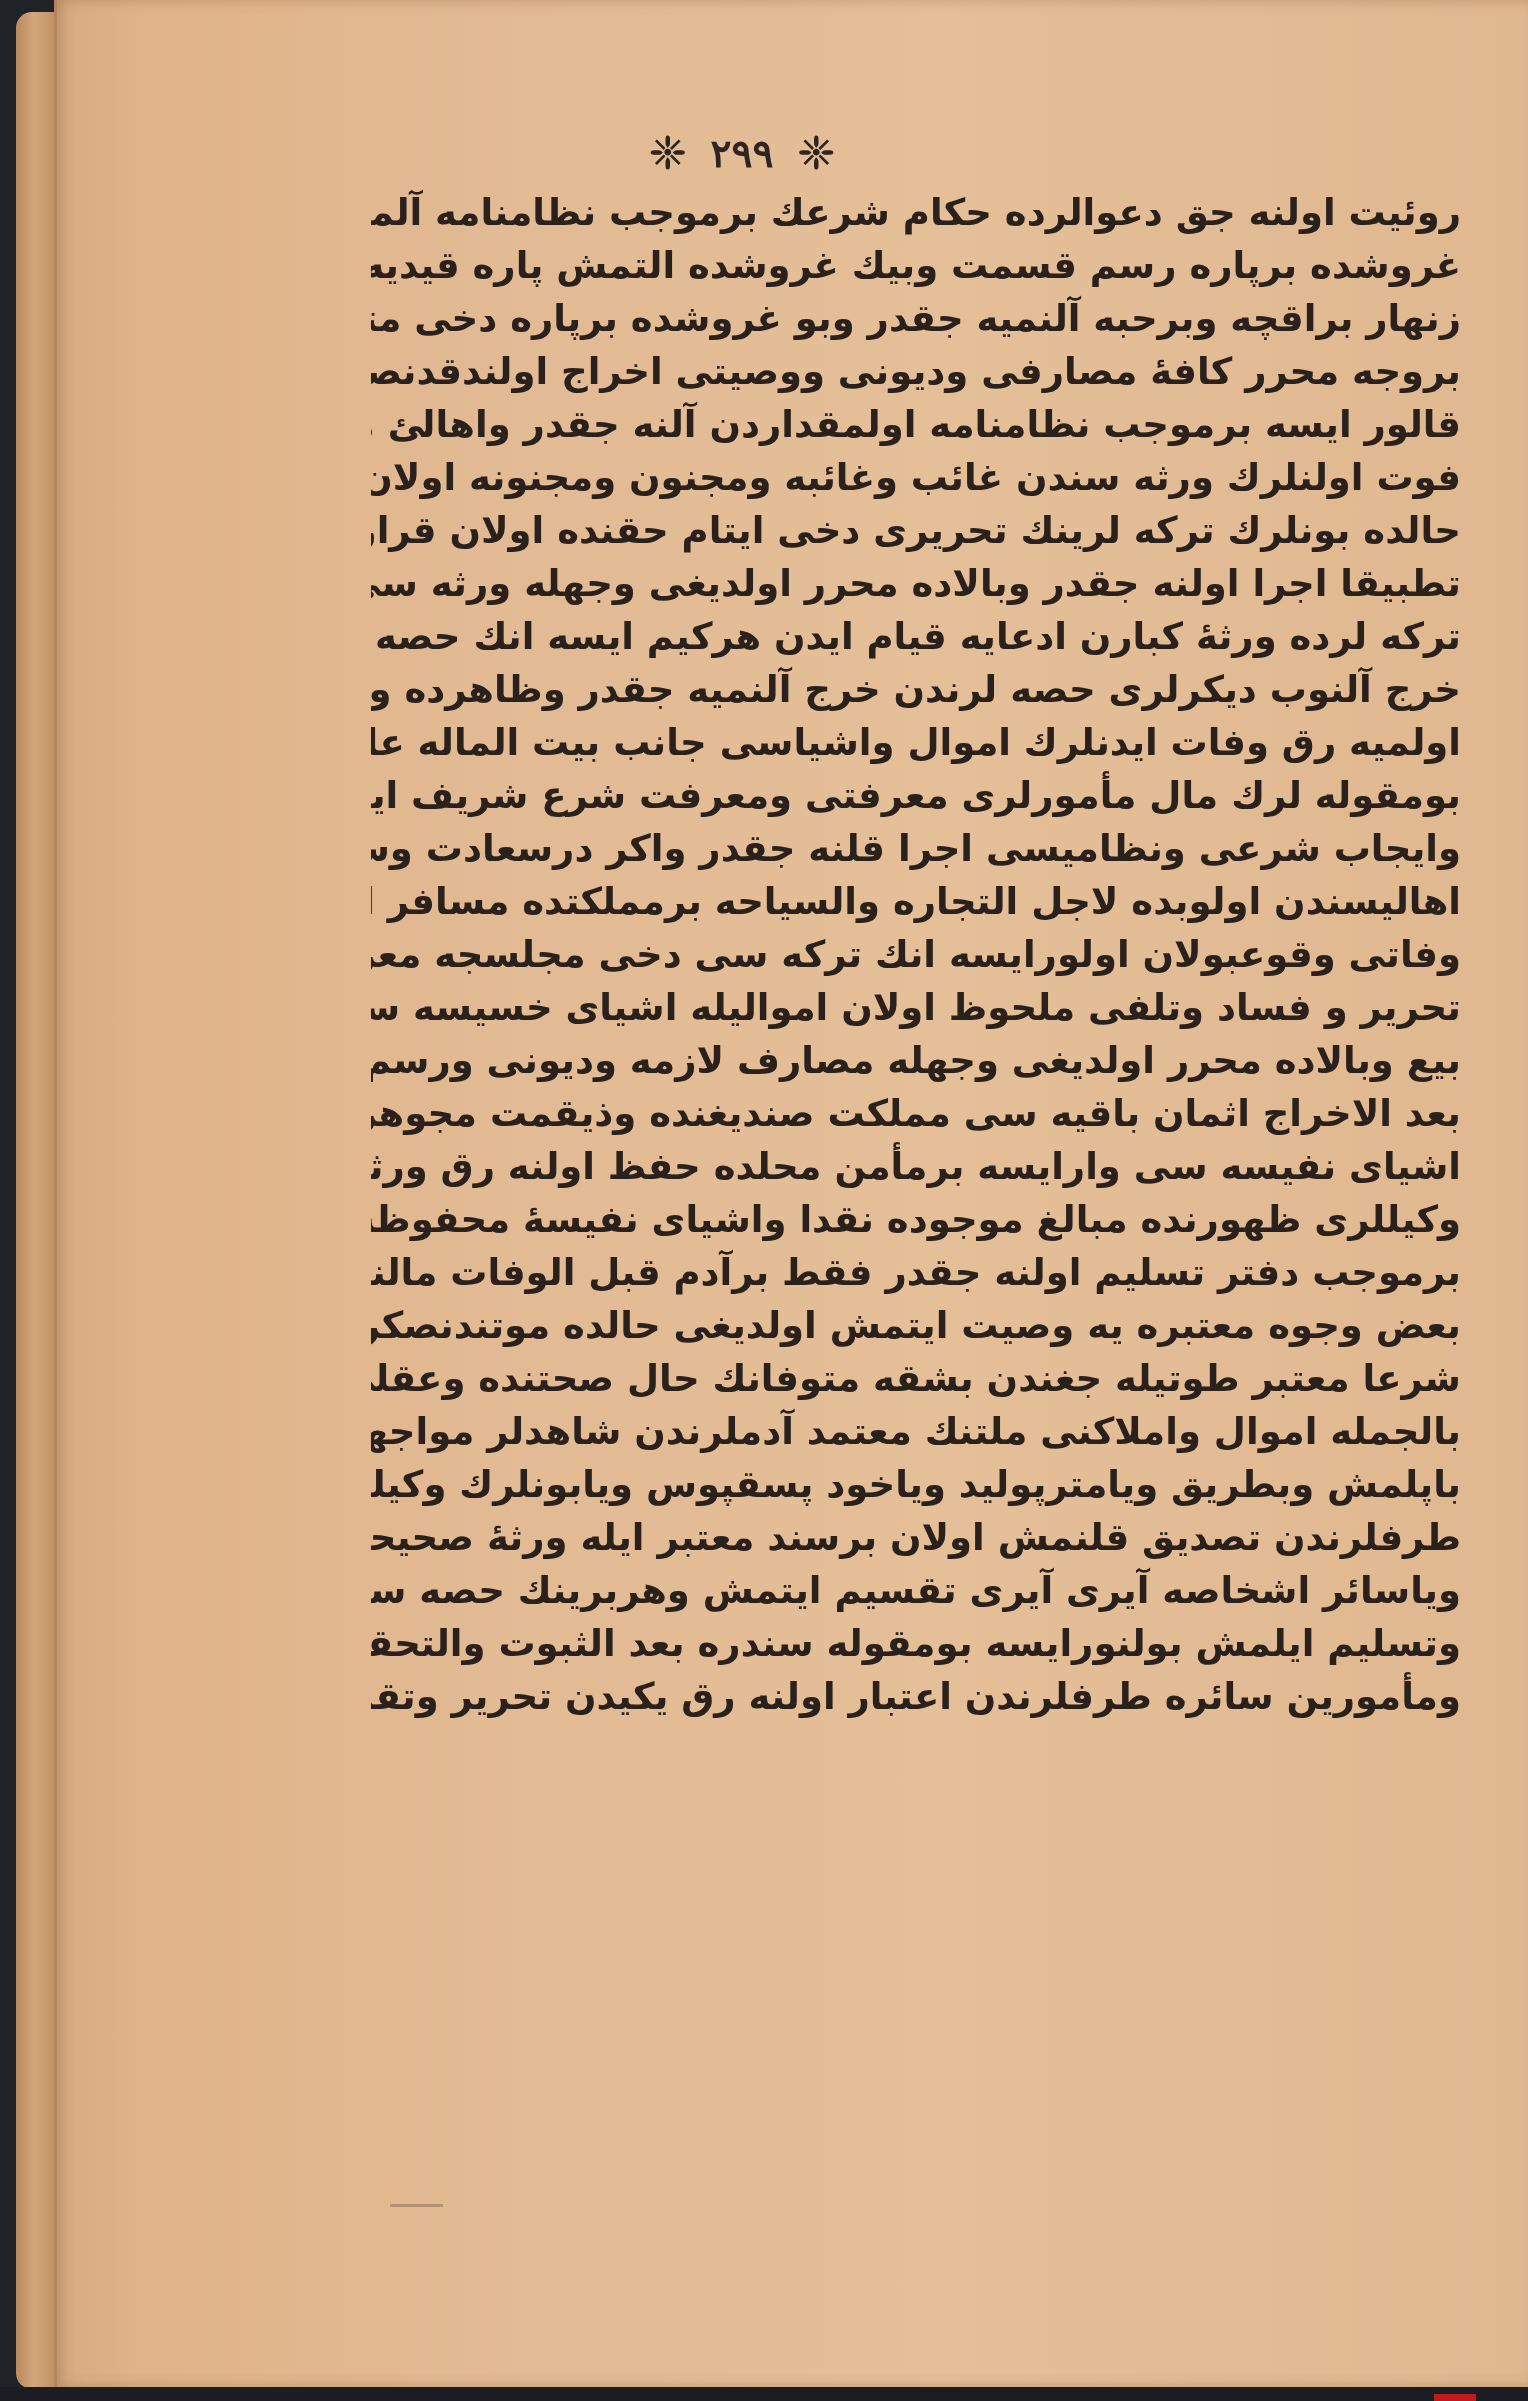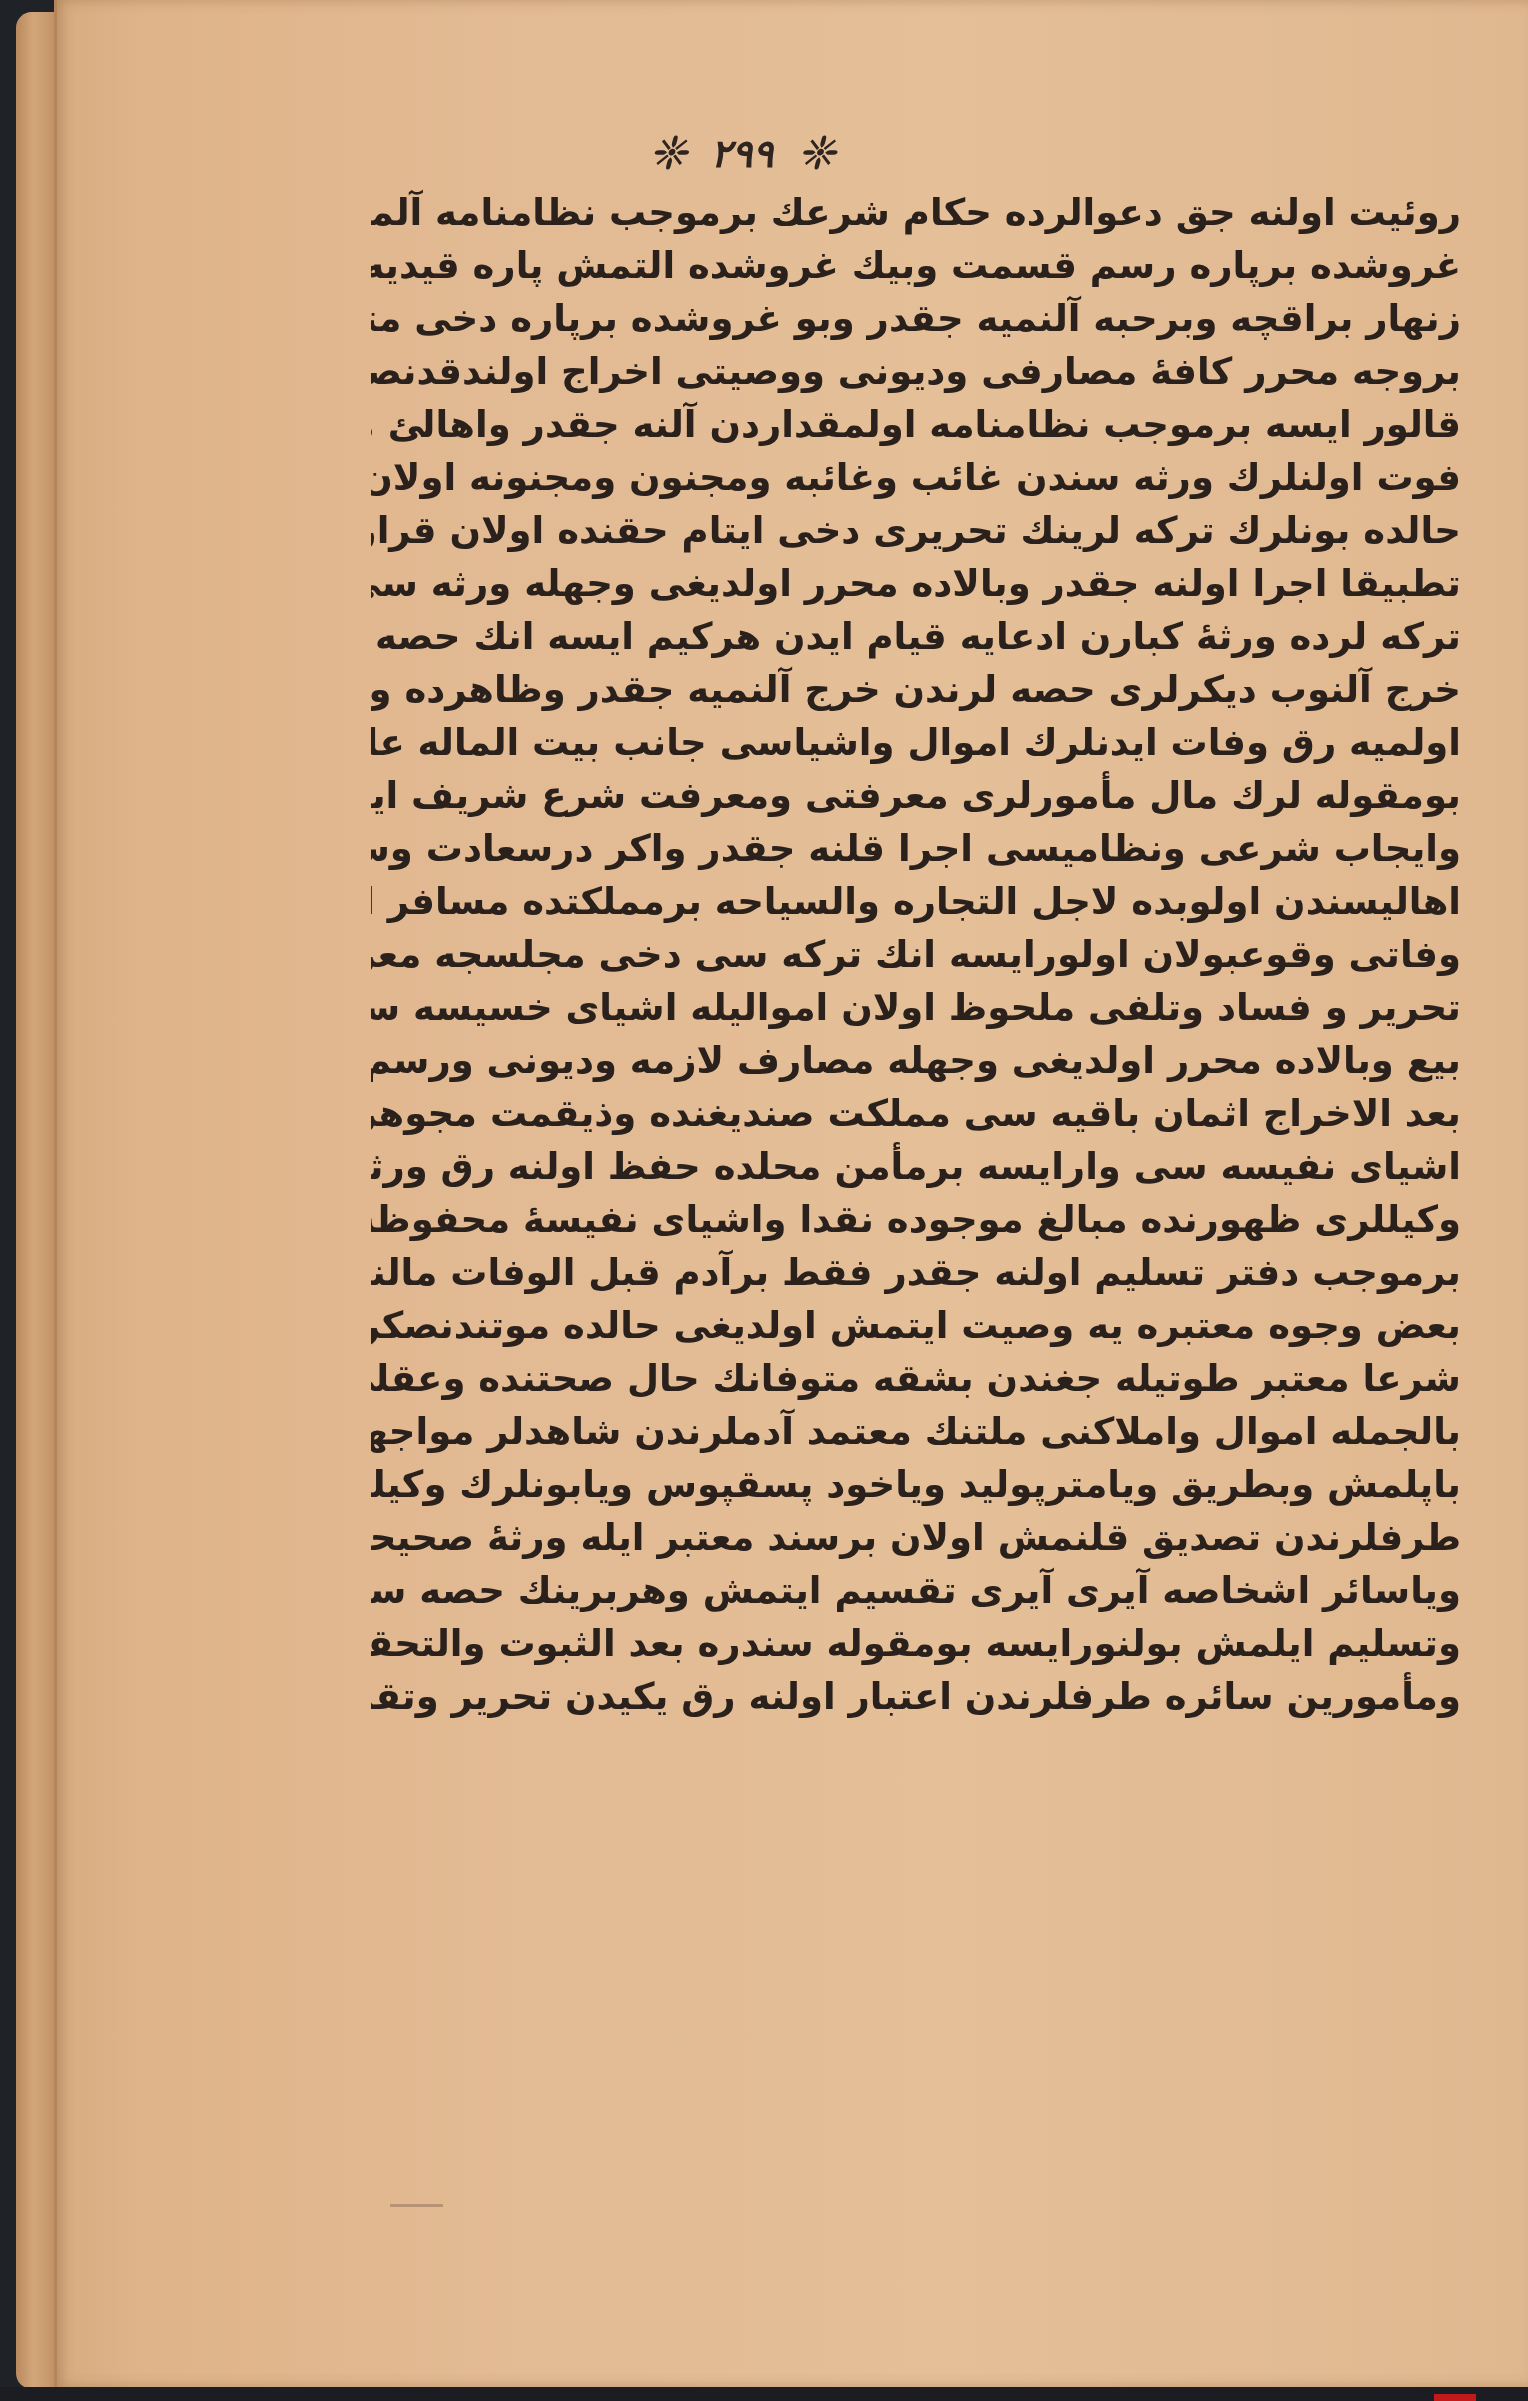--- a/index.html
+++ b/index.html
@@ -60,21 +60,20 @@
       background: #c21a1a;
     }
     .header {
       position: absolute;
       top: 130px;
       left: 0;
       width: 1484px;
       text-align: center;
       color: #2e2420;
       font-family: "DejaVu Serif", serif;
-      font-style: italic;
     }
     .header .ornament {
       display: inline-block;
       font-size: 46px;
       vertical-align: middle;
       line-height: 1;
     }
     .header .page-number {
       display: inline-block;
       font-size: 39px;

